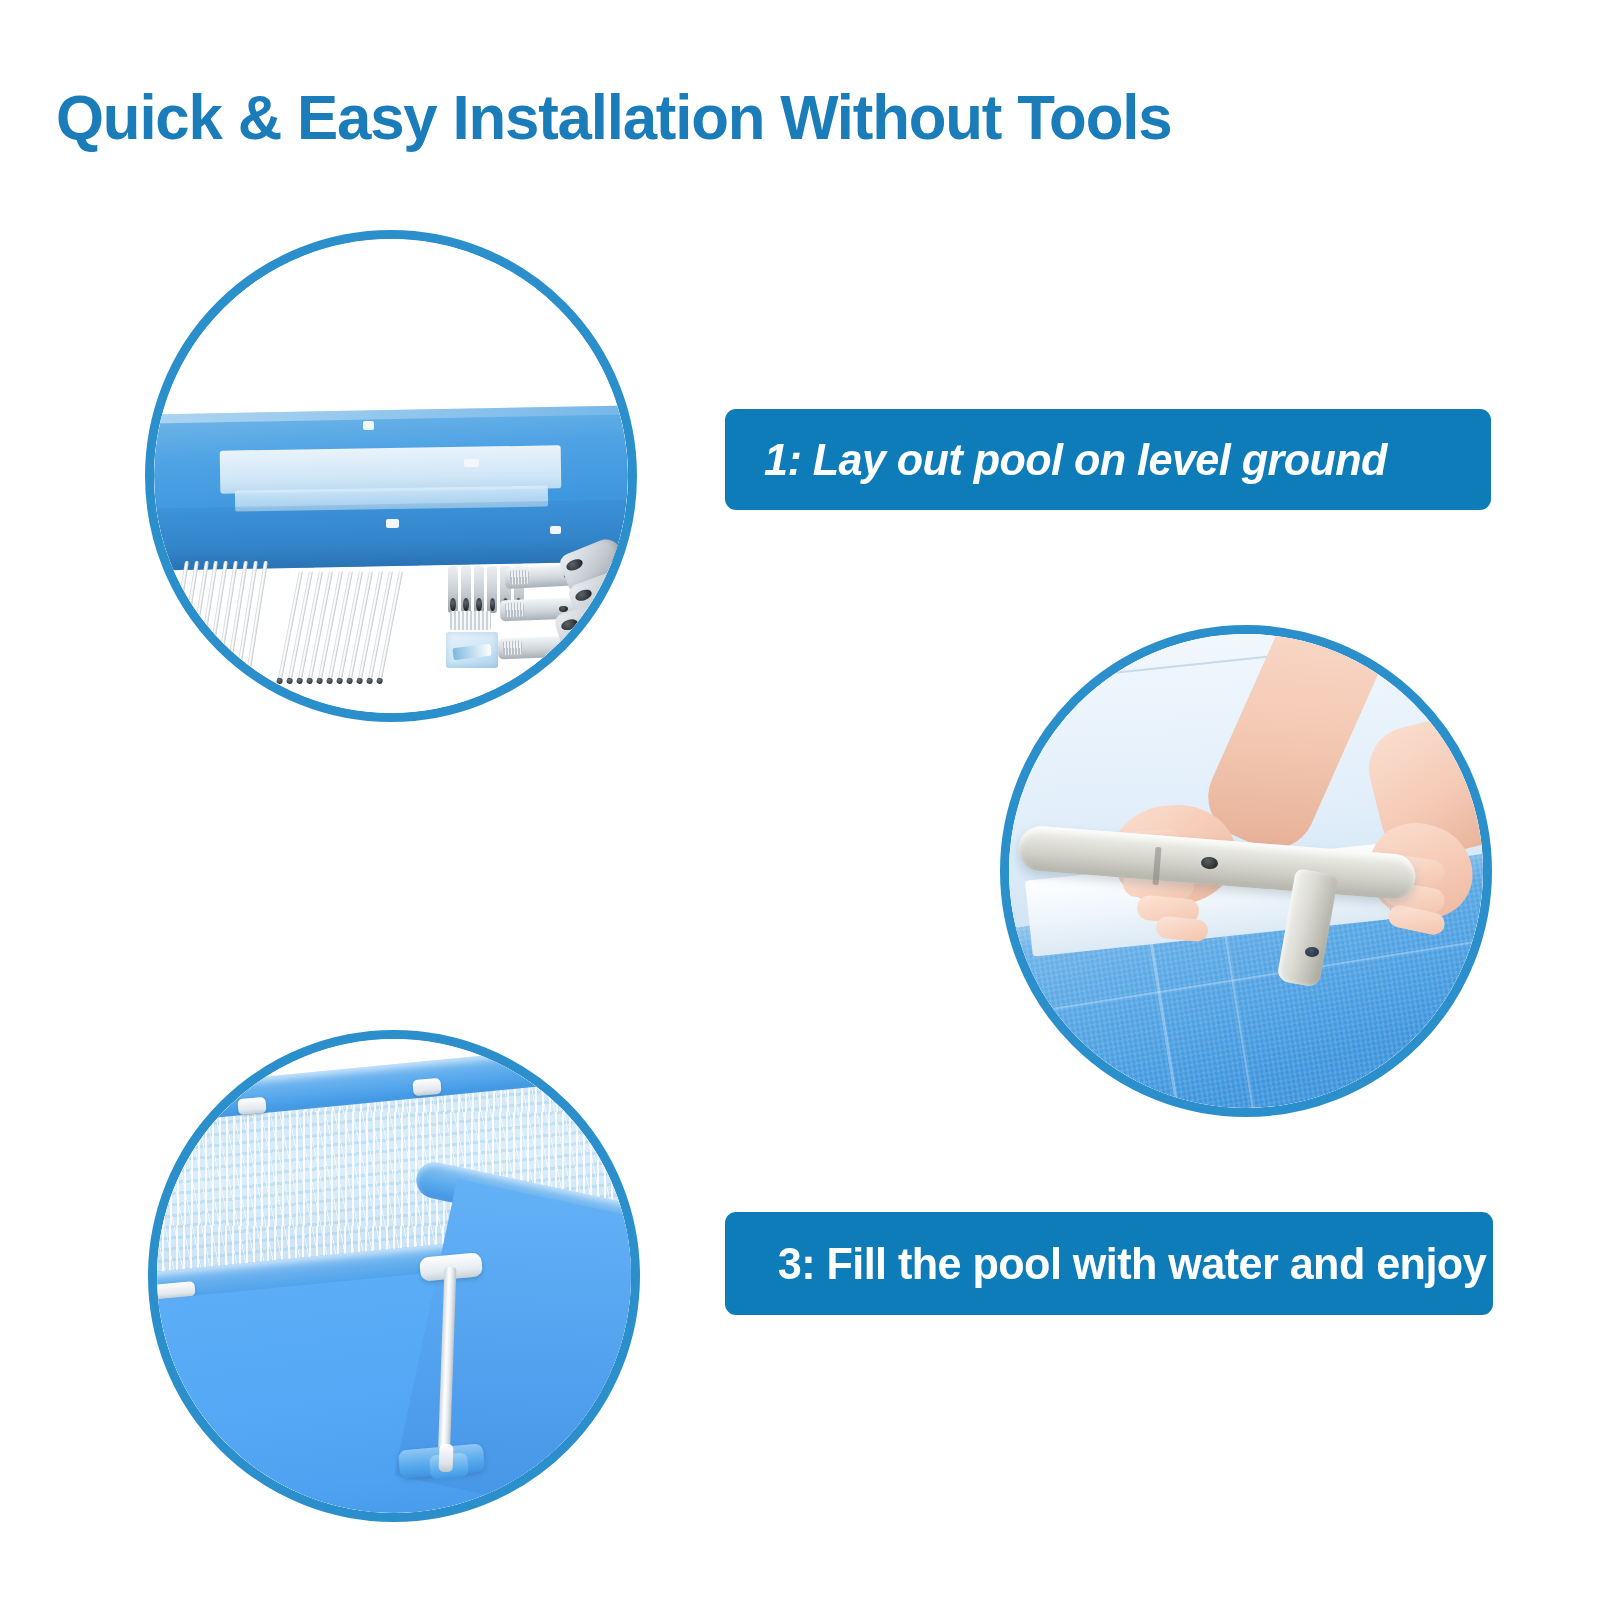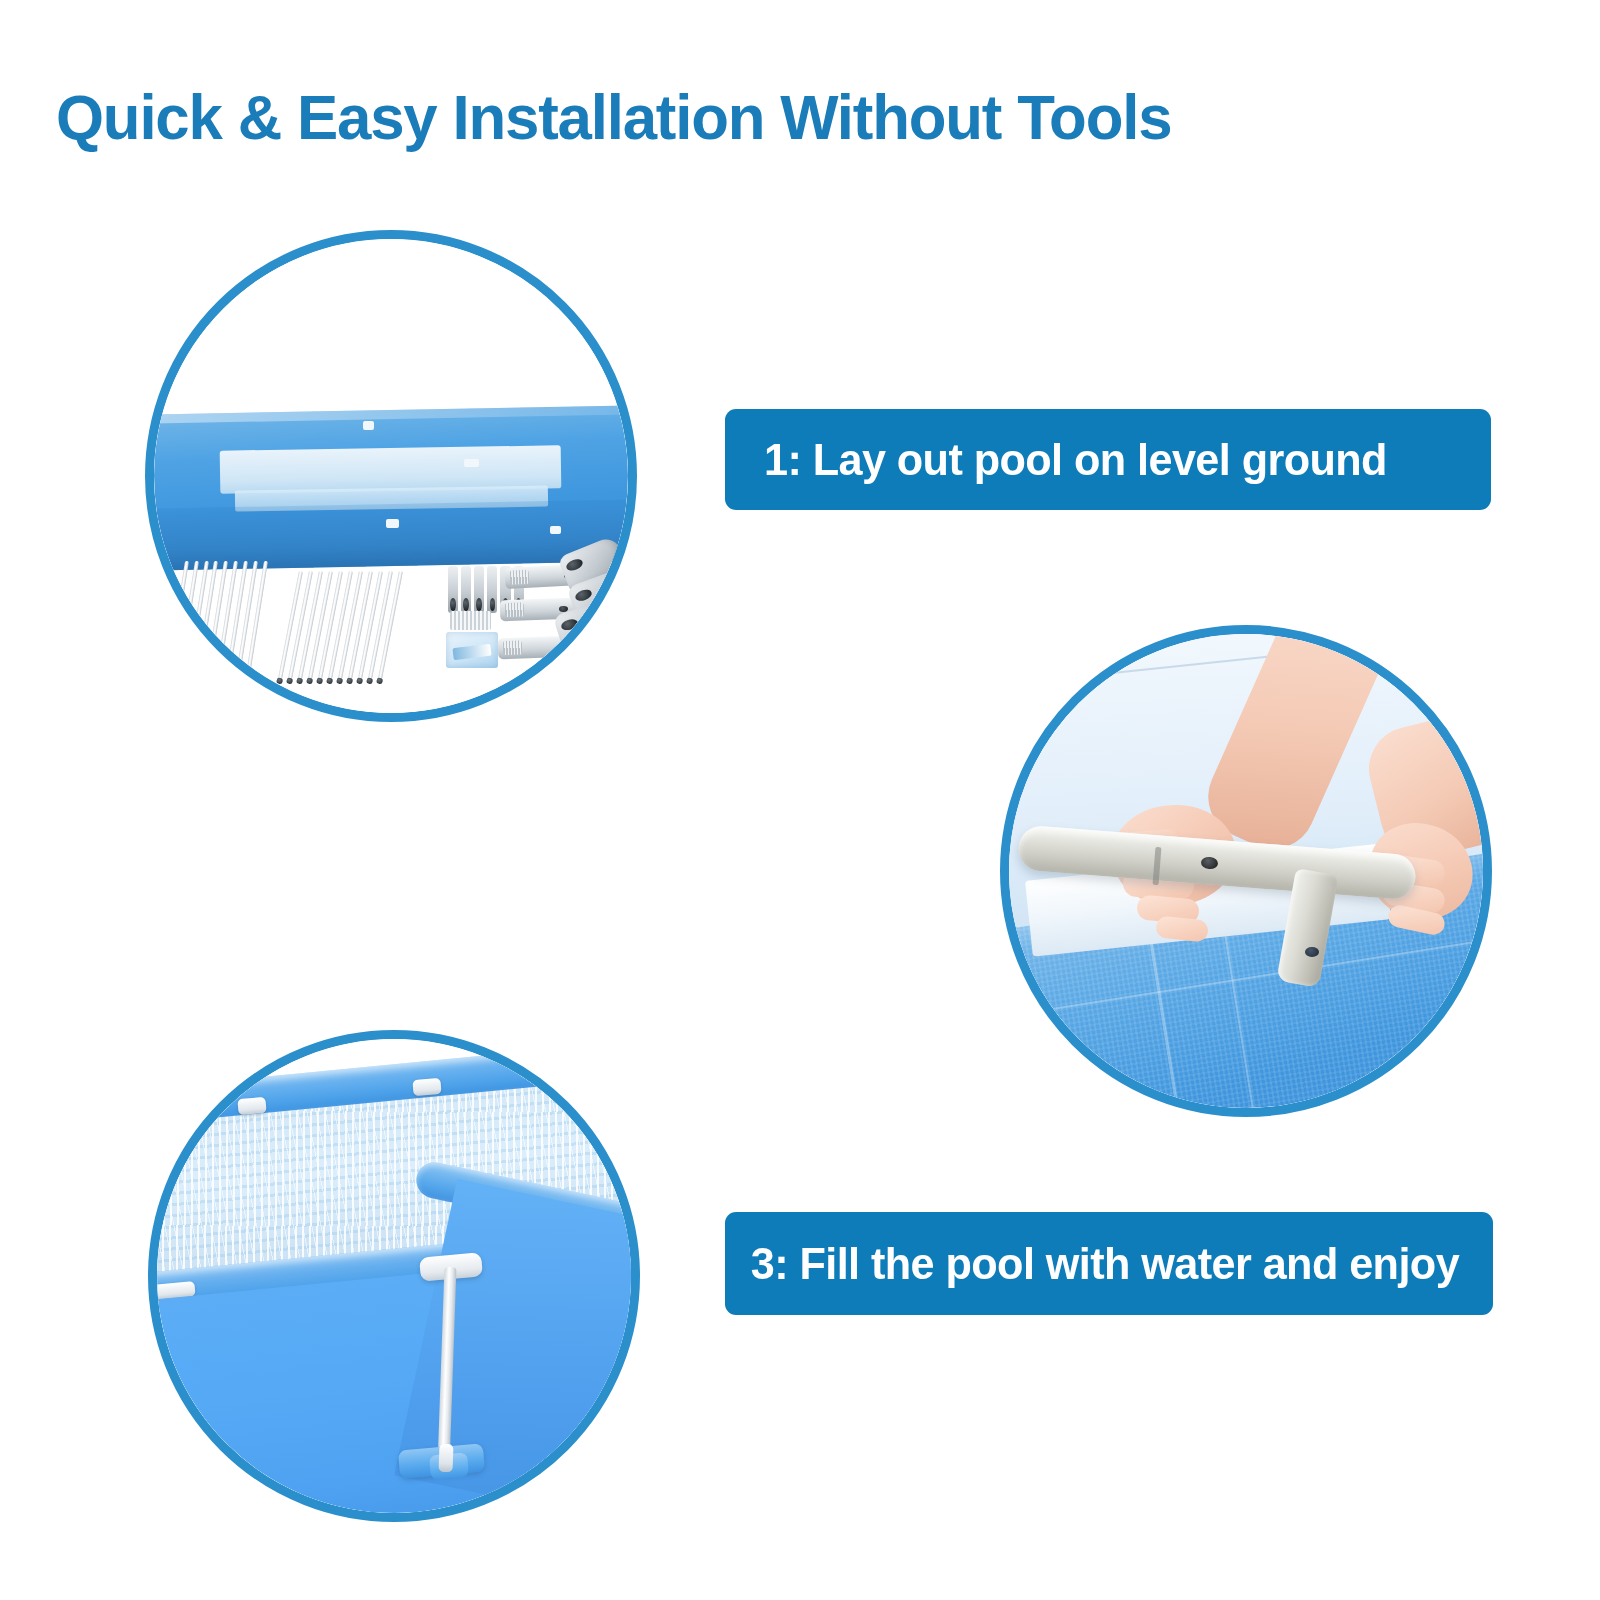--- a/index.html
+++ b/index.html
@@ -31,23 +31,23 @@
     background:#0d7cb8;
     border-radius:11px;
     color:#ffffff;
     display:flex;
     align-items:center;
     box-sizing:border-box;
     font-weight:bold;
     letter-spacing:-0.6px;
   }
   .banner span{display:block;white-space:nowrap;transform:scaleX(0.96);transform-origin:center;}
-  .banner-1{left:725px;top:409px;width:766px;height:101px;padding:0 26px;font-size:45px;justify-content:flex-start;}
+  .banner-1{left:725px;top:409px;width:766px;height:101px;padding:0 26px;font-size:45px;justify-content:flex-start;font-style:italic;}
   .banner-2{left:140px;top:811px;width:755px;height:101px;padding:0 26px;font-size:45px;justify-content:center;}
-  .banner-3{left:725px;top:1212px;width:768px;height:103px;padding:0 11px;font-size:45px;justify-content:flex-start;}
+  .banner-3{left:725px;top:1212px;width:768px;height:103px;padding:0 38px;font-size:45px;justify-content:flex-start;}
 
   
   .photo-circle{
     position:absolute;
     border-radius:50%;
     border:9px solid #2b8fcc;
     box-sizing:border-box;
     overflow:hidden;
     background:#ffffff;
   }

